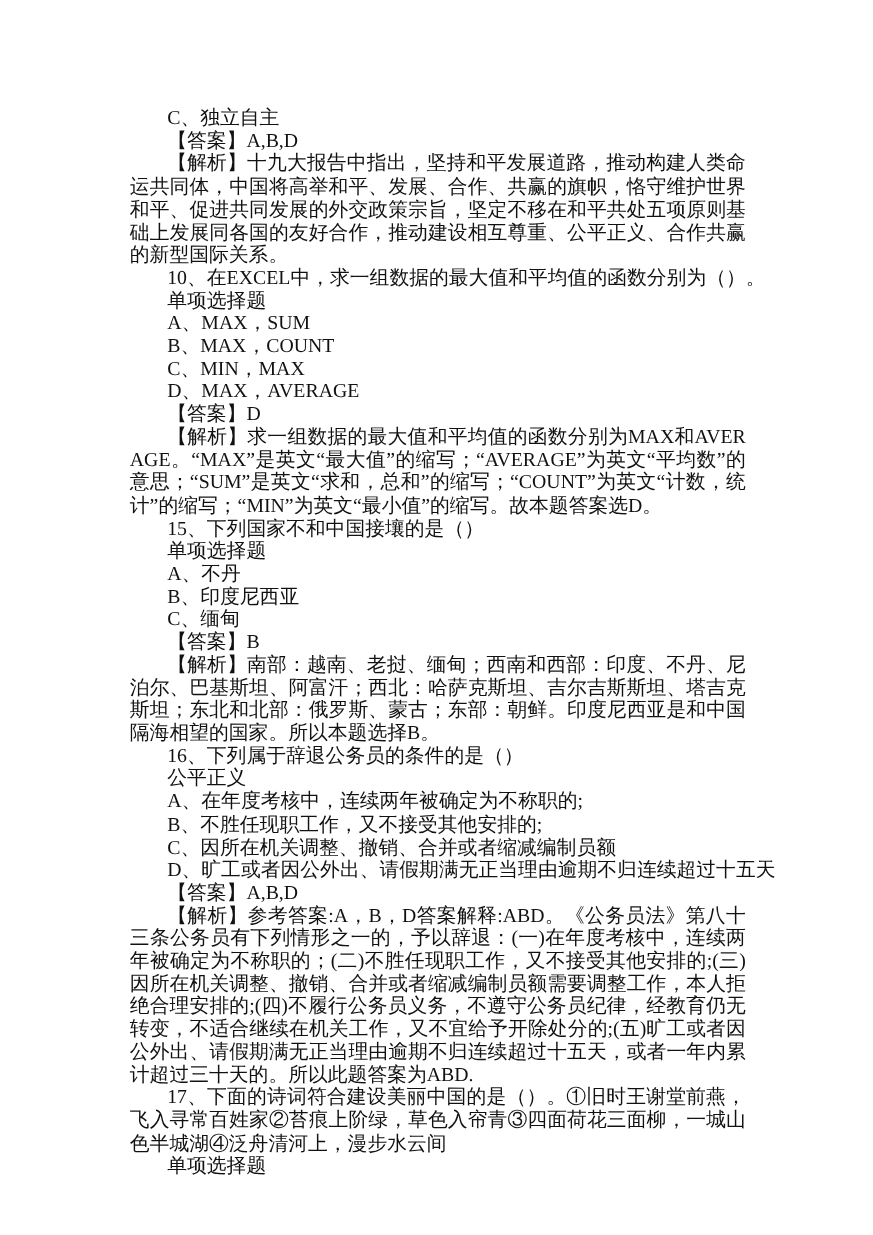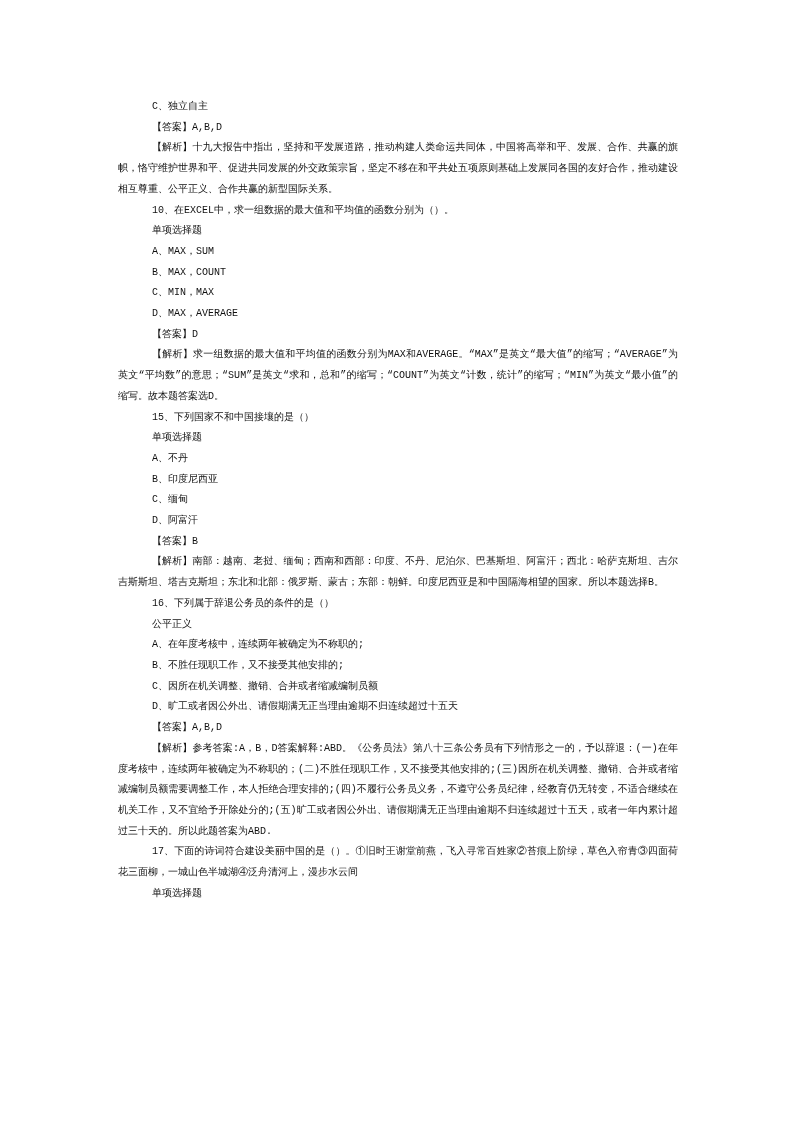--- a/index.html
+++ b/index.html
@@ -1,20 +1,20 @@
 <!DOCTYPE html>
 <html><head>
 <meta charset="utf-8">
 <style>
   html, body { margin: 0; padding: 0; background: #ffffff; }
   body { width: 794px; height: 1123px; position: relative; overflow: hidden; }
   .page {
     position: absolute; left: 118px; top: 97px; width: 560px;
-    font-family: Liberation Mono, monospace;
-    font-size: 10px; line-height: 20.7px; color: #111111;
+    font-family: Liberation Serif, serif;
+    font-size: 18px; line-height: 20.7px; color: #111111;
   }
   .line { white-space: nowrap; }
   .ind { padding-left: 34px; }
   .ind-opt { padding-left: 34px; }
   .para { text-indent: 34px; text-align: justify; word-break: break-all; }
 </style>
 </head>
 <body>
 
 <div class="page">
@@ -29,21 +29,20 @@
   <div class="line ind-opt">C、MIN，MAX</div>
   <div class="line ind-opt">D、MAX，AVERAGE</div>
   <div class="line ind">【答案】D</div>
   <div class="para">【解析】求一组数据的最大值和平均值的函数分别为MAX和AVERAGE。“MAX”是英文“最大值”的缩写；“AVERAGE”为英文“平均数”的意思；“SUM”是英文“求和，总和”的缩写；“COUNT”为英文“计数，统计”的缩写；“MIN”为英文“最小值”的缩写。故本题答案选D。</div>
 
   <div class="line ind">15、下列国家不和中国接壤的是（）</div>
   <div class="line ind-opt">单项选择题</div>
   <div class="line ind-opt">A、不丹</div>
   <div class="line ind-opt">B、印度尼西亚</div>
   <div class="line ind-opt">C、缅甸</div>
-  <div class="line ind-opt">D、阿富汗</div>
   <div class="line ind">【答案】B</div>
   <div class="para">【解析】南部：越南、老挝、缅甸；西南和西部：印度、不丹、尼泊尔、巴基斯坦、阿富汗；西北：哈萨克斯坦、吉尔吉斯斯坦、塔吉克斯坦；东北和北部：俄罗斯、蒙古；东部：朝鲜。印度尼西亚是和中国隔海相望的国家。所以本题选择B。</div>
 
   <div class="line ind">16、下列属于辞退公务员的条件的是（）</div>
   <div class="line ind-opt">公平正义</div>
   <div class="line ind-opt">A、在年度考核中，连续两年被确定为不称职的;</div>
   <div class="line ind-opt">B、不胜任现职工作，又不接受其他安排的;</div>
   <div class="line ind-opt">C、因所在机关调整、撤销、合并或者缩减编制员额</div>
   <div class="line ind-opt">D、旷工或者因公外出、请假期满无正当理由逾期不归连续超过十五天</div>
   <div class="line ind">【答案】A,B,D</div>

